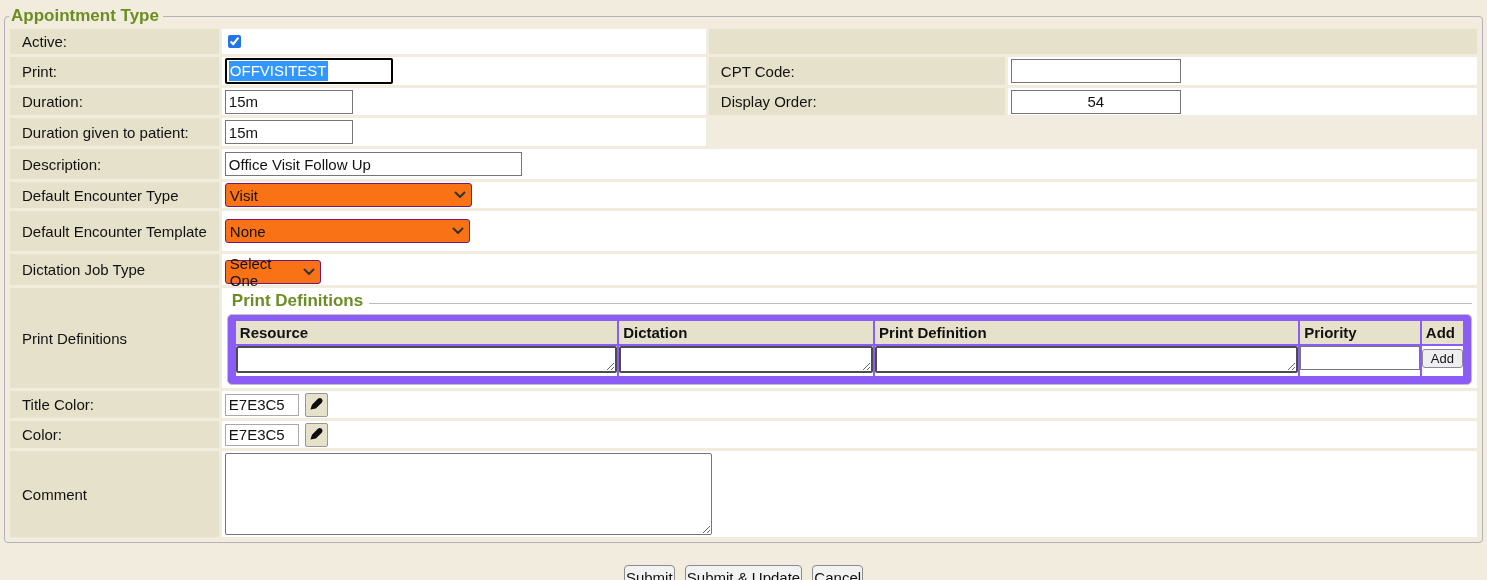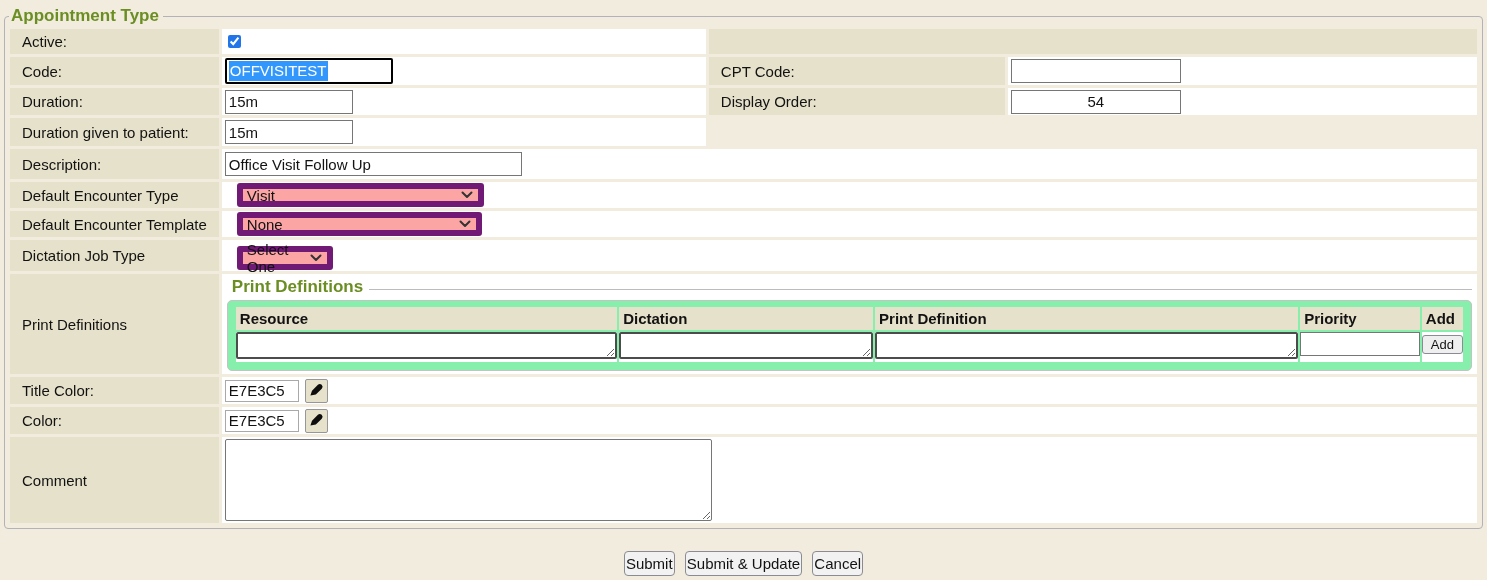--- a/index.html
+++ b/index.html
@@ -62,41 +62,40 @@
   }
   input[type=checkbox] {
     width:13px; height:13px;
     accent-color:#2175e8;
     margin:2px 0 0 3px;
   }
   
   .sel {
     display:inline-flex; align-items:center; justify-content:space-between;
     height:24px;
-    border:6px solid #701a75; border-radius:3px;
-    background:#fca5a5; padding:0 5px 0 4px;
+    border:1px solid #701a75; border-radius:3px;
+    background:#f97316; padding:0 5px 0 4px;
     cursor:default;
-    margin-left:12px;
   }
   .sel .chev { display:inline-flex; margin-left:8px; }
 
   
   .pd-wrap { padding:1px 2px 2px 2px; }
   .pd-legend-row { display:flex; align-items:flex-start; }
   .pd-legend-row .pd-title {
     font-size:17px; font-weight:bold; color:#6b8e23;
     white-space:nowrap; padding:1px 6px 0 5px;
   }
   .pd-legend-row .pd-line { flex:1; border-top:1px solid #bcbcbc; margin-top:13px; }
   .pd-box {
     border:1px solid #c3c3c3;
     border-radius:5px;
     margin-top:3px;
     padding:4px 6px 6px 6px;
-    background:#86efac;
+    background:#8b5cf6;
   }
   table.pd { width:100%; border-collapse:separate; border-spacing:2px; }
   table.pd th {
     background:#e6e1ca;
     text-align:left; font-weight:bold; font-size:15px;
     padding:3px 4px;
   }
   table.pd td { background:#fff; vertical-align:top; }
   textarea.pd-ta {
     font-family:"Liberation Sans", sans-serif; font-size:15px;
@@ -160,21 +159,21 @@
     <tbody>
         <tr style="height:25px">
       <td class="lbl">Active:</td>
       <td class="val">
         <input type="checkbox" checked="" style="">
       </td>
       <td class="beige-fill" colspan="2"></td>
     </tr>
 
     <tr style="height:27px">
-      <td class="lbl">Code:</td>
+      <td class="lbl">Print:</td>
       <td class="val">
         <div class="textbox-focused">
           <span class="selection">OFFVISITEST</span>
         </div>
       </td>
       <td class="lbl">CPT Code:</td>
       <td class="val">
         <input type="text" style="width: 170px;" value="">
       </td>
     </tr>
@@ -212,21 +211,21 @@
           <span>Visit</span>
           <span class="chev">
             <svg width="12" height="8" viewBox="0 0 12 8">
                   <path d="M1.5 1.5 L6 6 L10.5 1.5" stroke="#333" stroke-width="2" fill="none" stroke-linecap="round" stroke-linejoin="round"></path>
                 </svg>
           </span>
         </div>
       </td>
     </tr>
 
-    <tr style="height:26px">
+    <tr style="height:40px">
       <td class="lbl">Default Encounter Template</td>
       <td class="val" colspan="3">
         <div class="sel" style="width:245px">
           <span>None</span>
           <span class="chev">
             <svg width="12" height="8" viewBox="0 0 12 8">
                   <path d="M1.5 1.5 L6 6 L10.5 1.5" stroke="#333" stroke-width="2" fill="none" stroke-linecap="round" stroke-linejoin="round"></path>
                 </svg>
           </span>
         </div>

